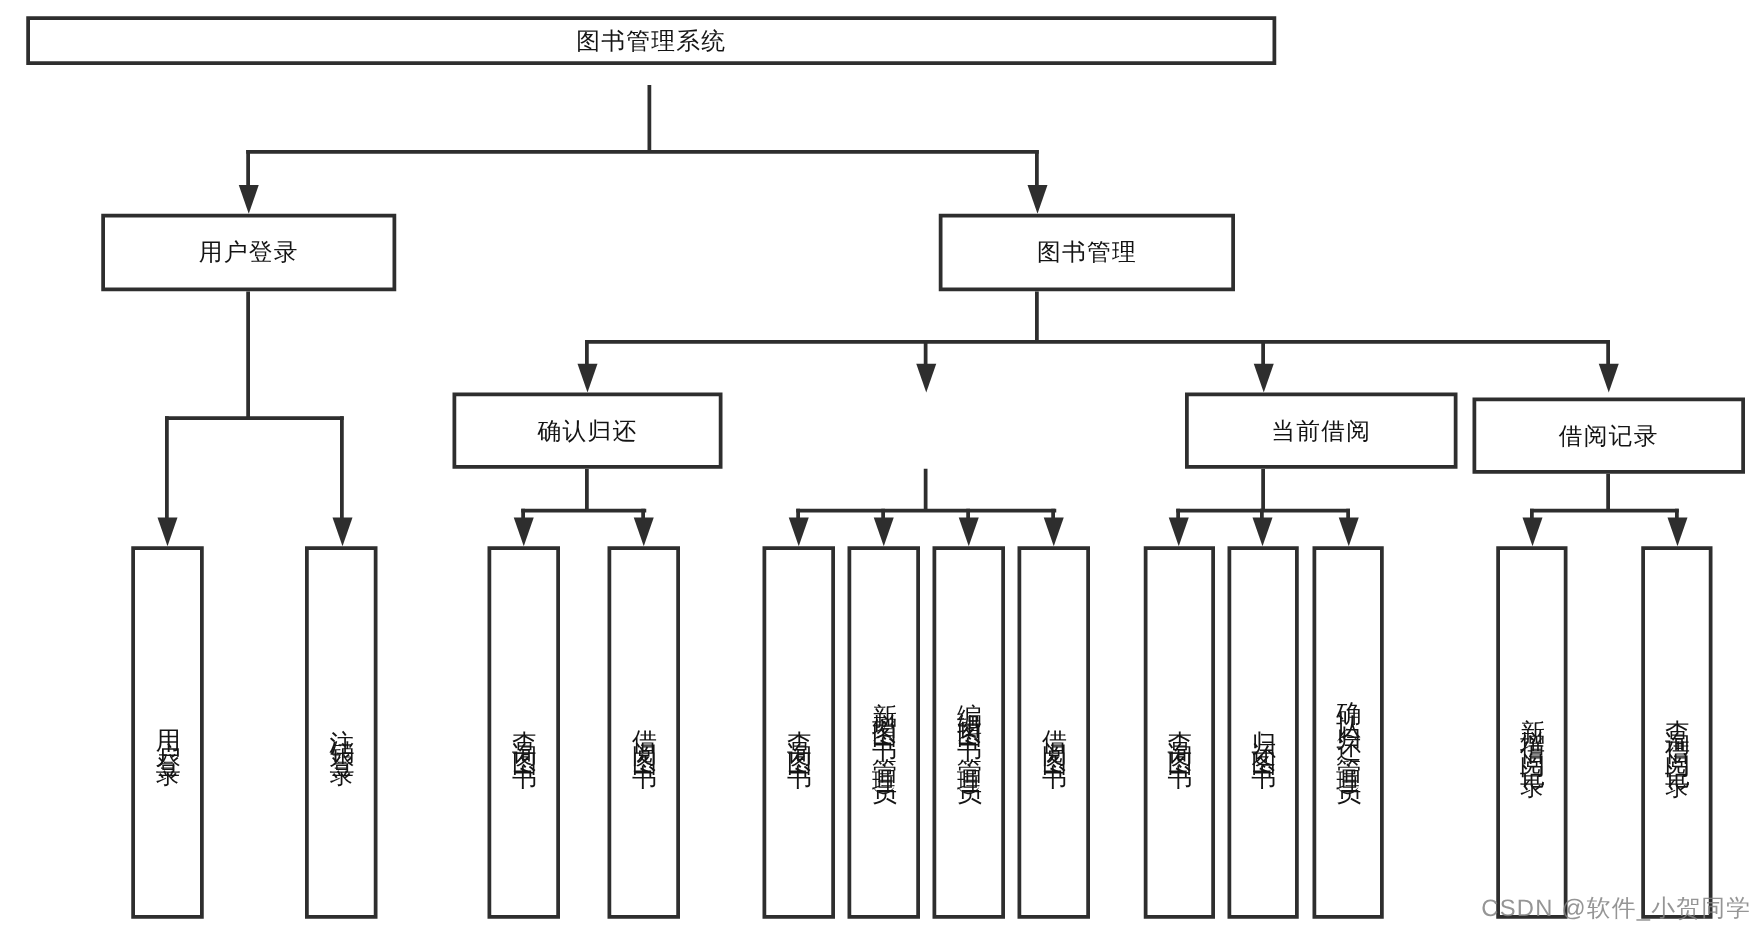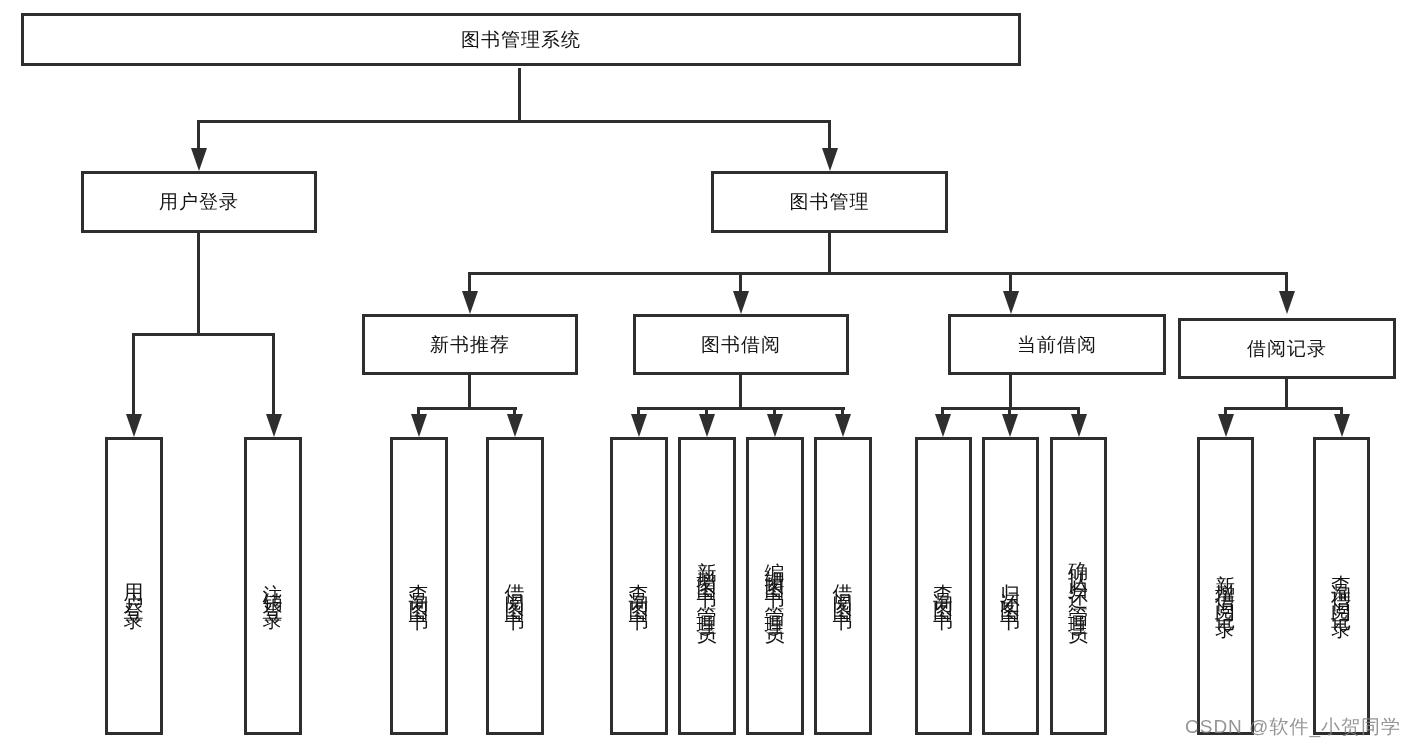--- a/index.html
+++ b/index.html
@@ -32,23 +32,23 @@
     line-height:1;
   }
   .line{position:absolute;background:#2e2e2e;z-index:1;}
   .arrow{
     position:absolute;width:0;height:0;z-index:1;
     border-left:8px solid transparent;
     border-right:8px solid transparent;
     border-top:23px solid #2e2e2e;
   }
   
-  #n-root{left:21px;top:13px;width:1000px;height:53px;text-align:center;}
+  #n-root{left:21px;top:13px;width:1000px;height:39px;text-align:center;}
   #n-user-login{left:81px;top:171px;width:236px;height:62px;}
-  #n-book-mgmt{left:711px;top:171px;width:237px;height:62px;}
+  #n-book-mgmt{left:751px;top:171px;width:237px;height:62px;}
   #n-new-book-rec{left:362px;top:314px;width:216px;height:61px;}
   #n-book-borrow{left:633px;top:314px;width:216px;height:61px;}
   #n-current-borrow{left:948px;top:314px;width:218px;height:61px;}
   #n-borrow-records{left:1178px;top:318px;width:218px;height:61px;}
   .leaf{top:437px;height:298px;}
   #n-leaf-user-login{left:105px;width:58px;}
   #n-leaf-logout{left:244px;width:58px;}
   #n-nbr-query{left:390px;width:58px;}
   #n-nbr-borrow{left:486px;width:58px;}
   #n-bb-query{left:610px;width:58px;}
@@ -80,24 +80,21 @@
   </div>
 
   <div class="box" id="n-user-login">
     <span>用户登录</span>
   </div>
   <div class="box" id="n-book-mgmt">
     <span>图书管理</span>
   </div>
 
   <div class="box" id="n-new-book-rec">
-    <span>新书推荐</span>
-  </div>
-  <div class="box" id="n-book-borrow">
-    <span>图书借阅</span>
+    <span>确认归还</span>
   </div>
   <div class="box" id="n-current-borrow">
     <span>当前借阅</span>
   </div>
   <div class="box" id="n-borrow-records">
     <span>借阅记录</span>
   </div>
 
   <div class="box vbox leaf" id="n-leaf-user-login">
     <span>用户登录</span>

